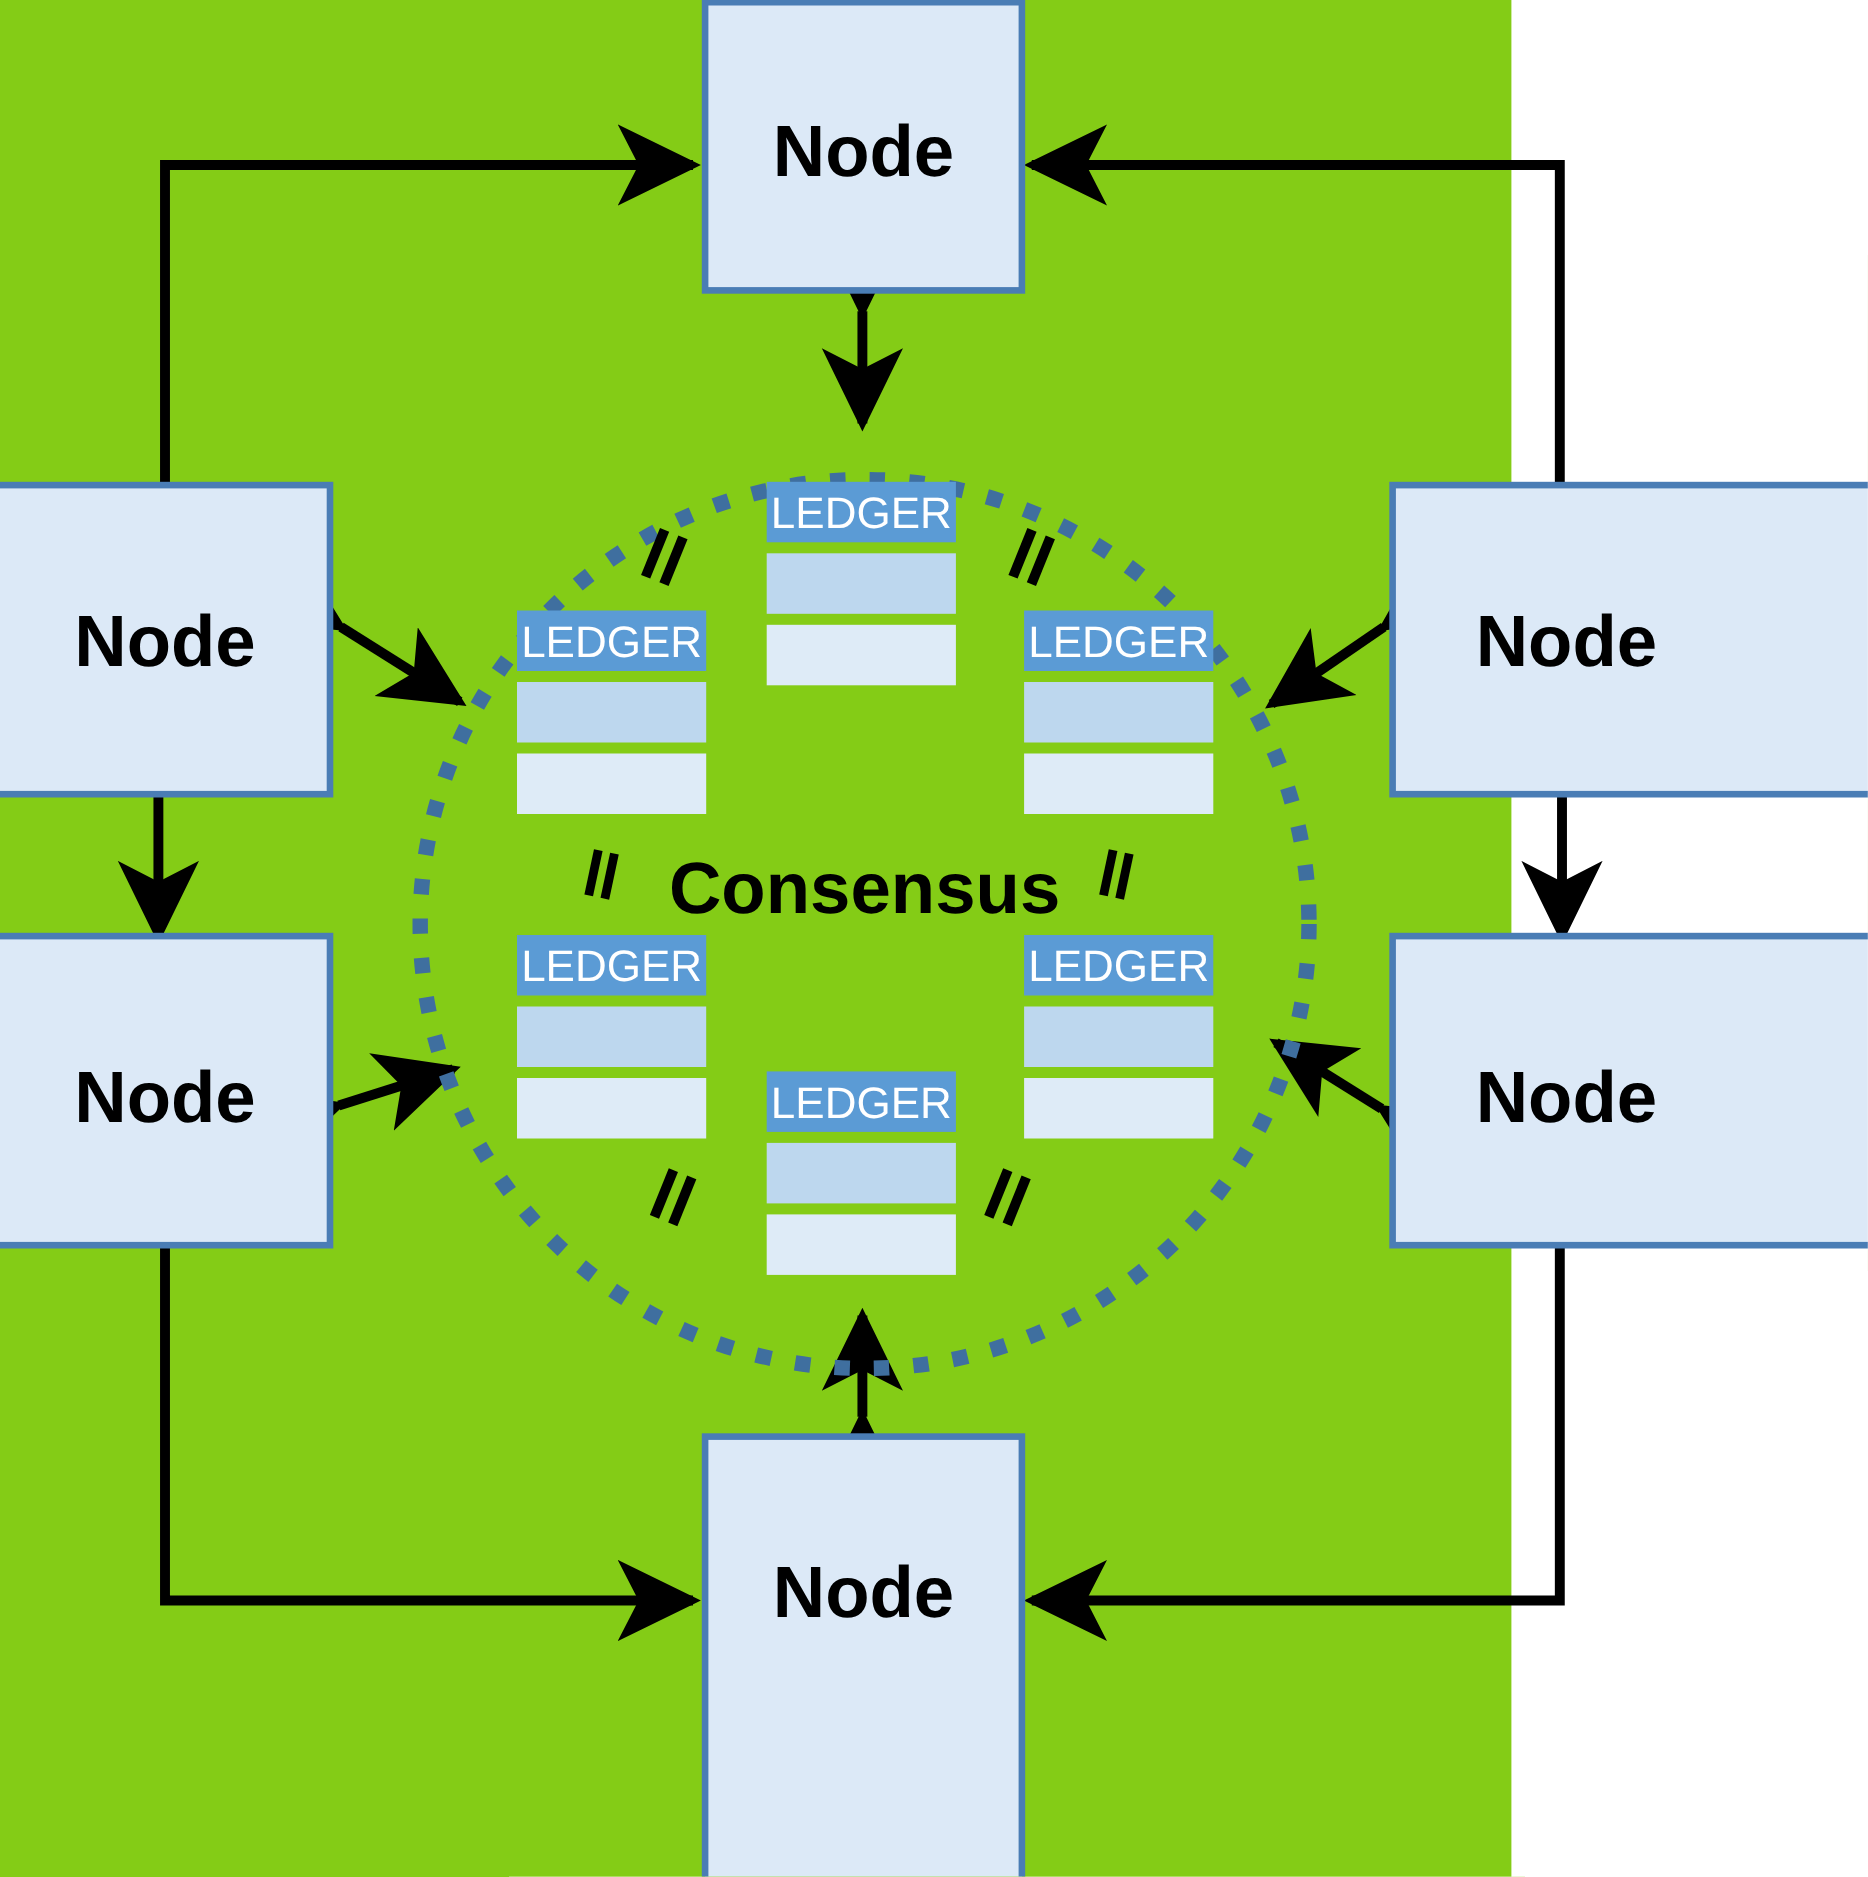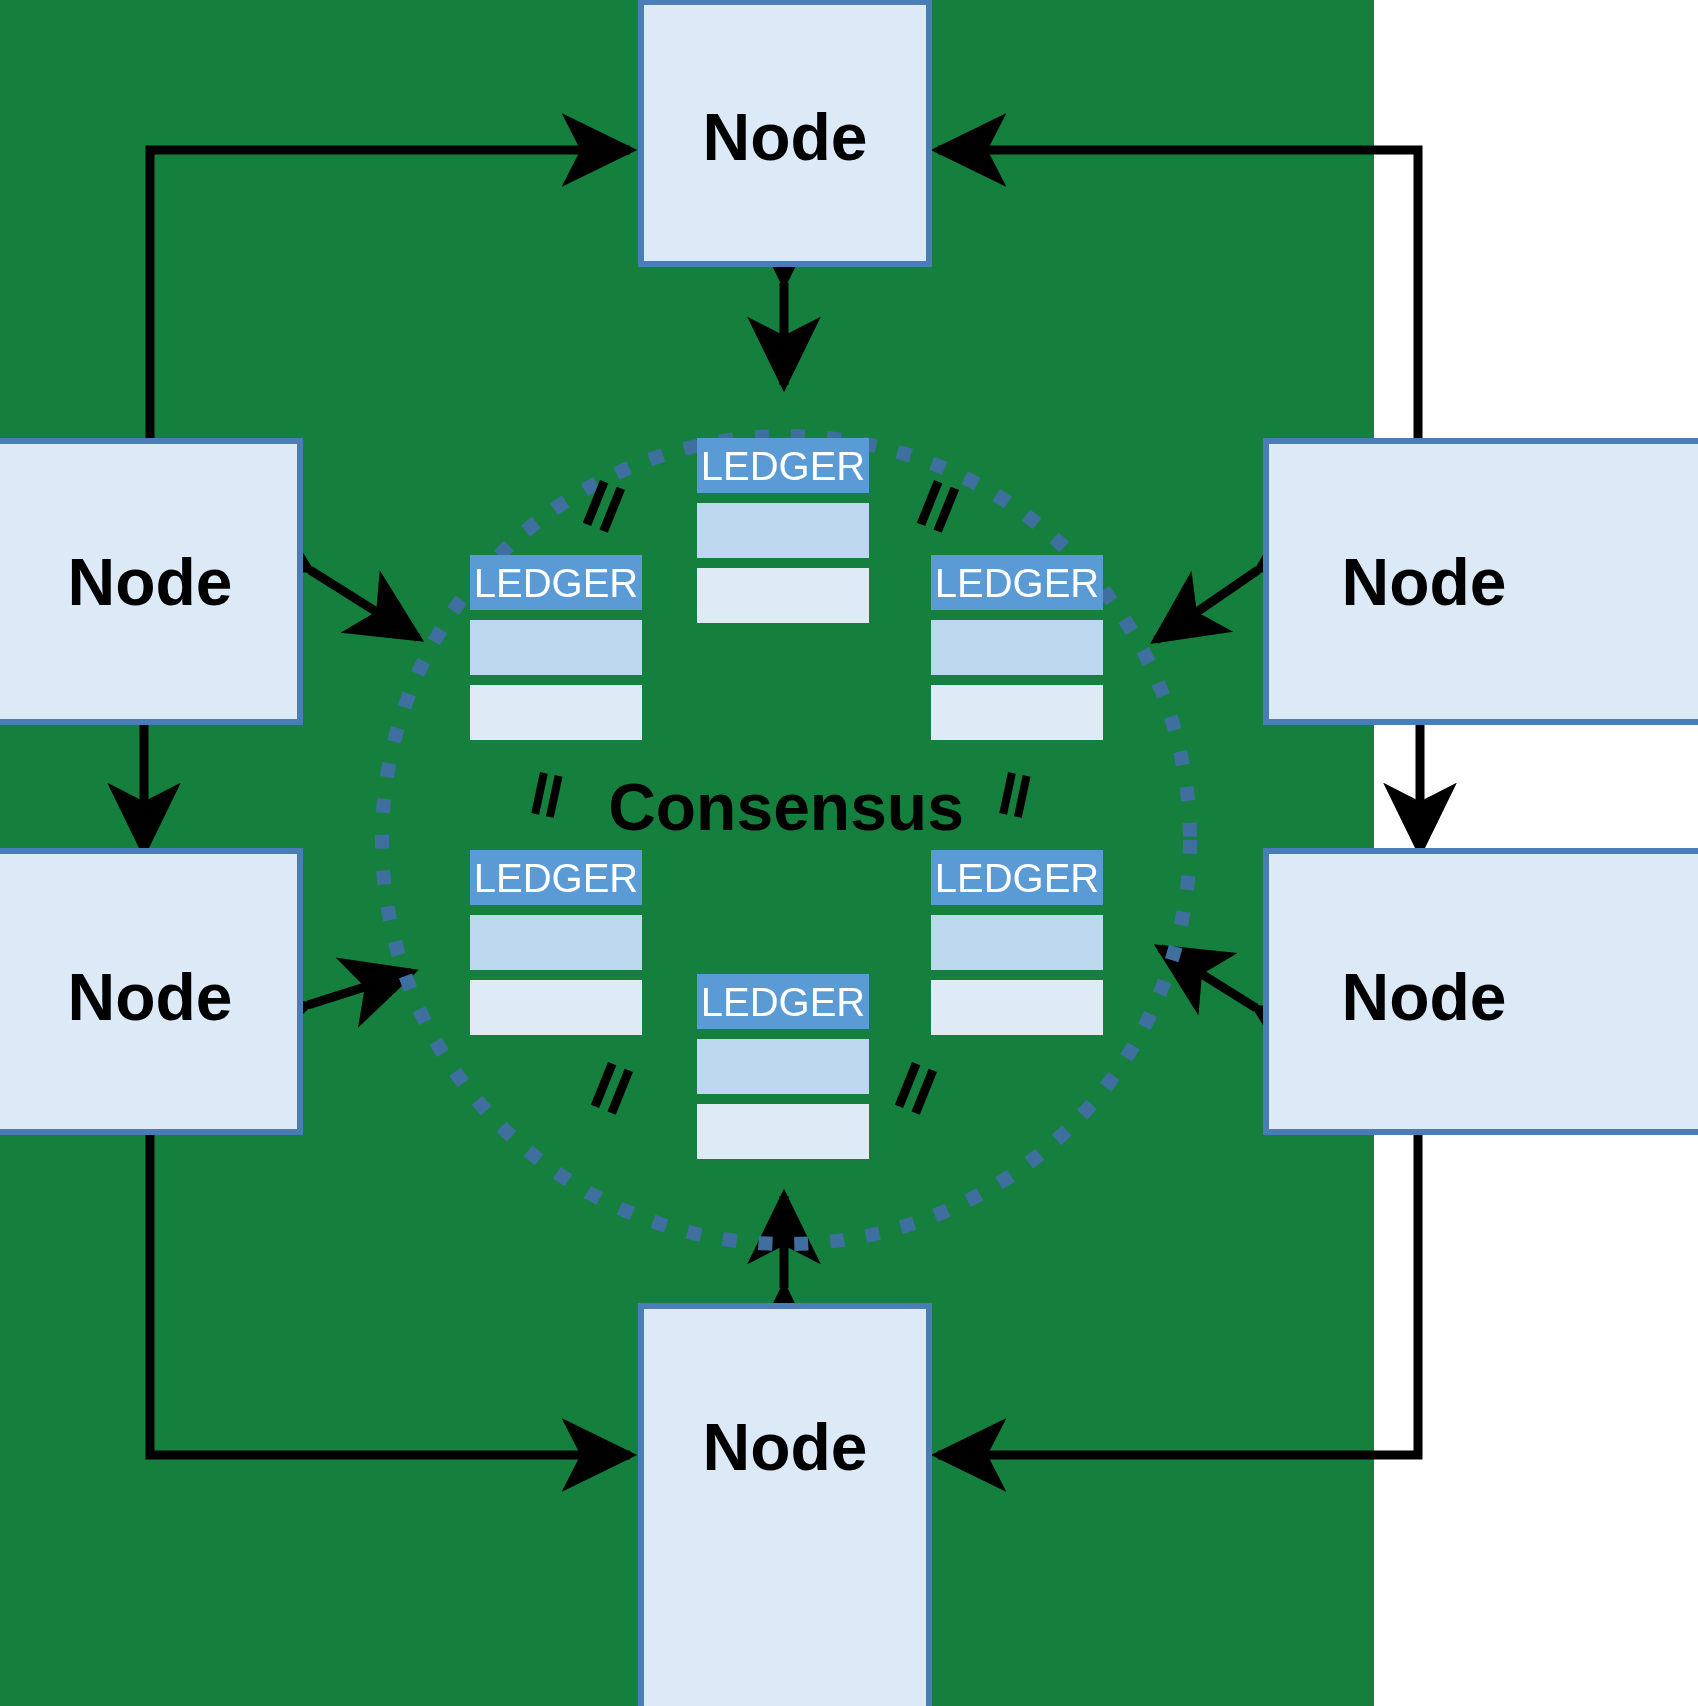--- a/index.html
+++ b/index.html
@@ -10,21 +10,21 @@
   body {
     width: 1698px;
     height: 1706px;
     font-family: "Liberation Sans", sans-serif;
     overflow: hidden;
   }
   #diagram-root {
     position: relative;
     width: 1374px;
     height: 1706px;
-    background: #15803d;
+    background: #84cc16;
   }
   svg.layer {
     position: absolute;
     left: 0;
     top: 0;
     width: 1698px;
     height: 1706px;
   }
   .node-label {
     font-family: "Liberation Sans", sans-serif;

